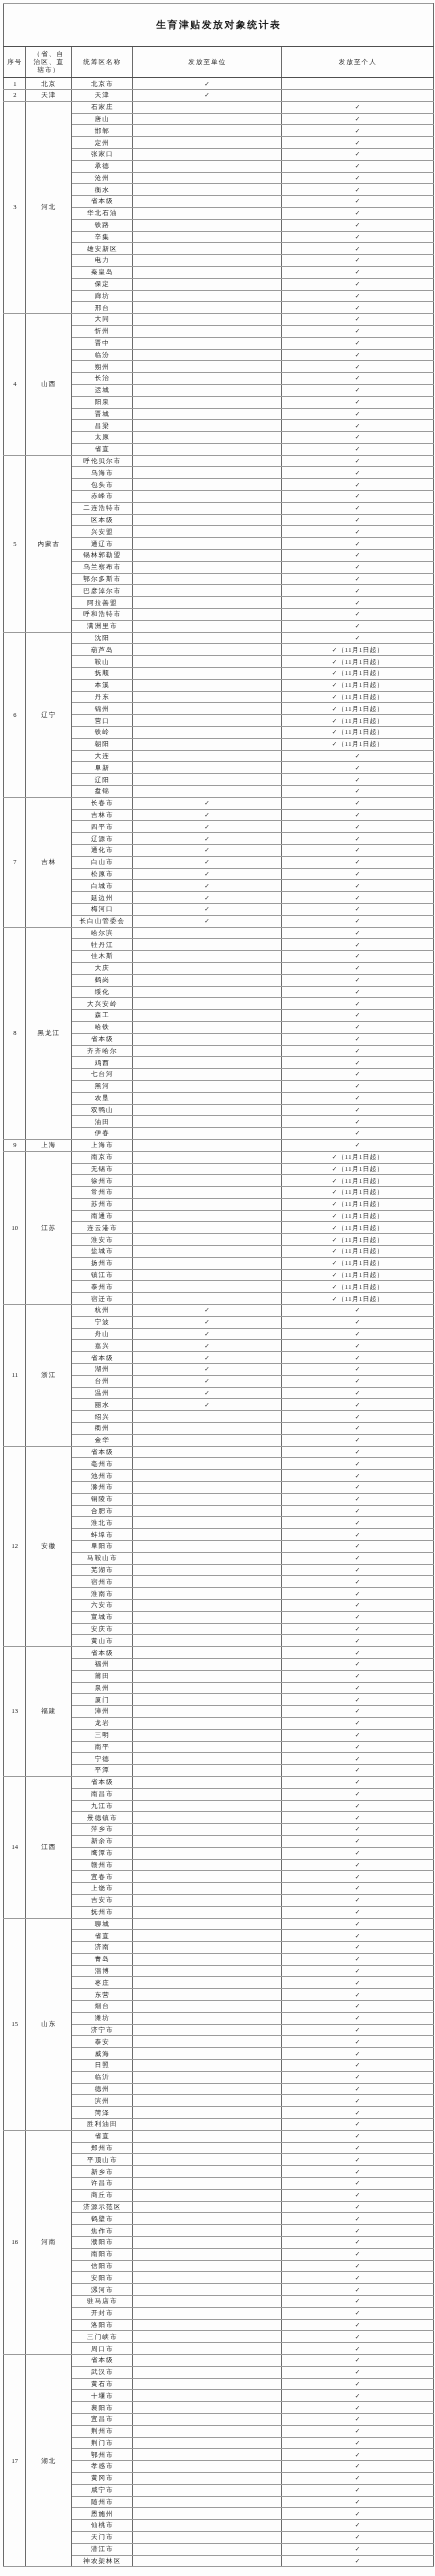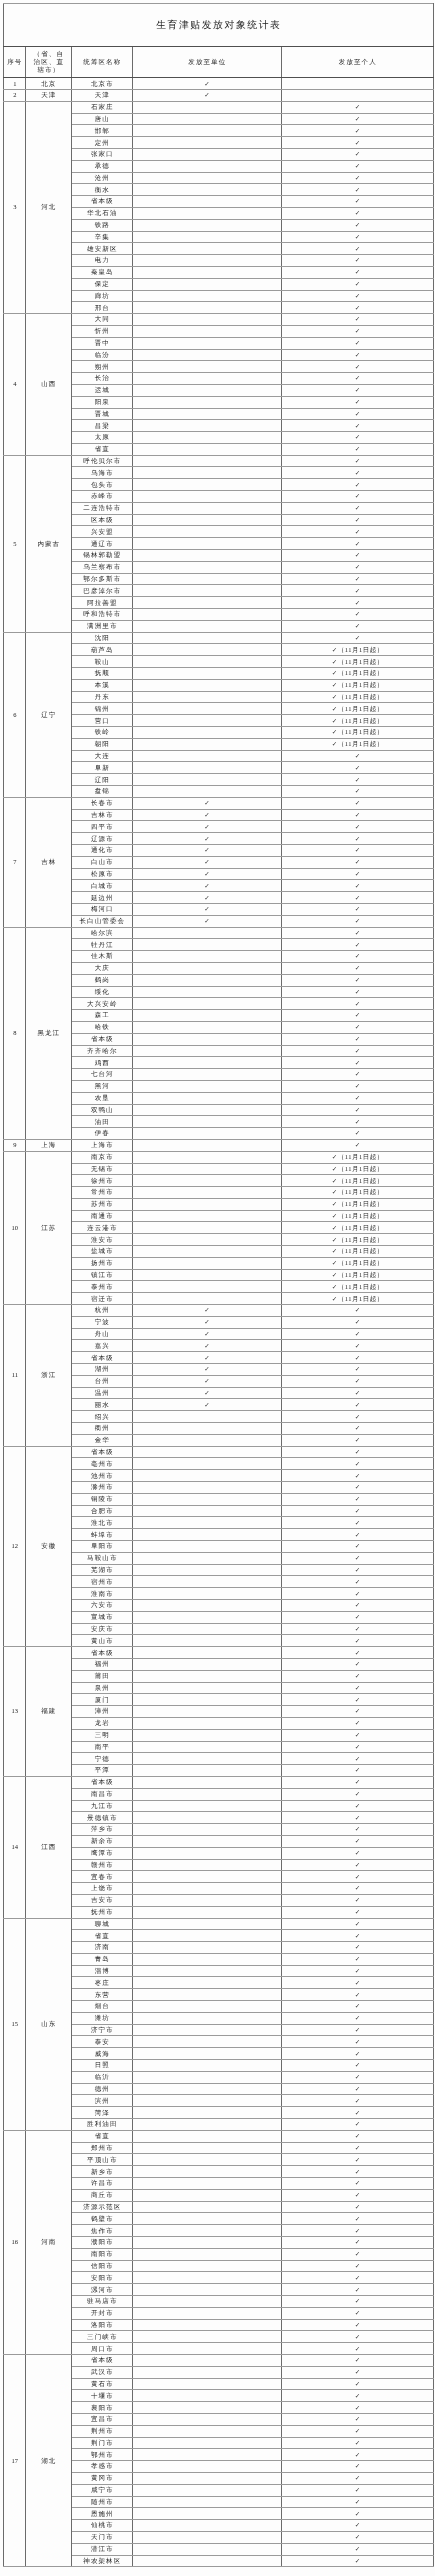--- a/index.html
+++ b/index.html
@@ -33,21 +33,21 @@
     vertical-align: middle;
     font-weight: normal;
     font-size: 6.5px;
     line-height: 1.25;
     overflow: hidden;
     white-space: nowrap;
   }
   tr.title-row td {
     height: 42px;
     font-size: 9.8px;
-    font-weight: normal;
+    font-weight: bold;
     letter-spacing: 1.6px;
     border-bottom: 0.5px solid #4f4f4f;
   }
   tr.header-row th {
     height: 30.5px;
     letter-spacing: 1.1px;
     border-bottom: 1.1px solid #4f4f4f;
     white-space: pre-line;
   }
   tbody.data-body tr { height: 11.8px; }

